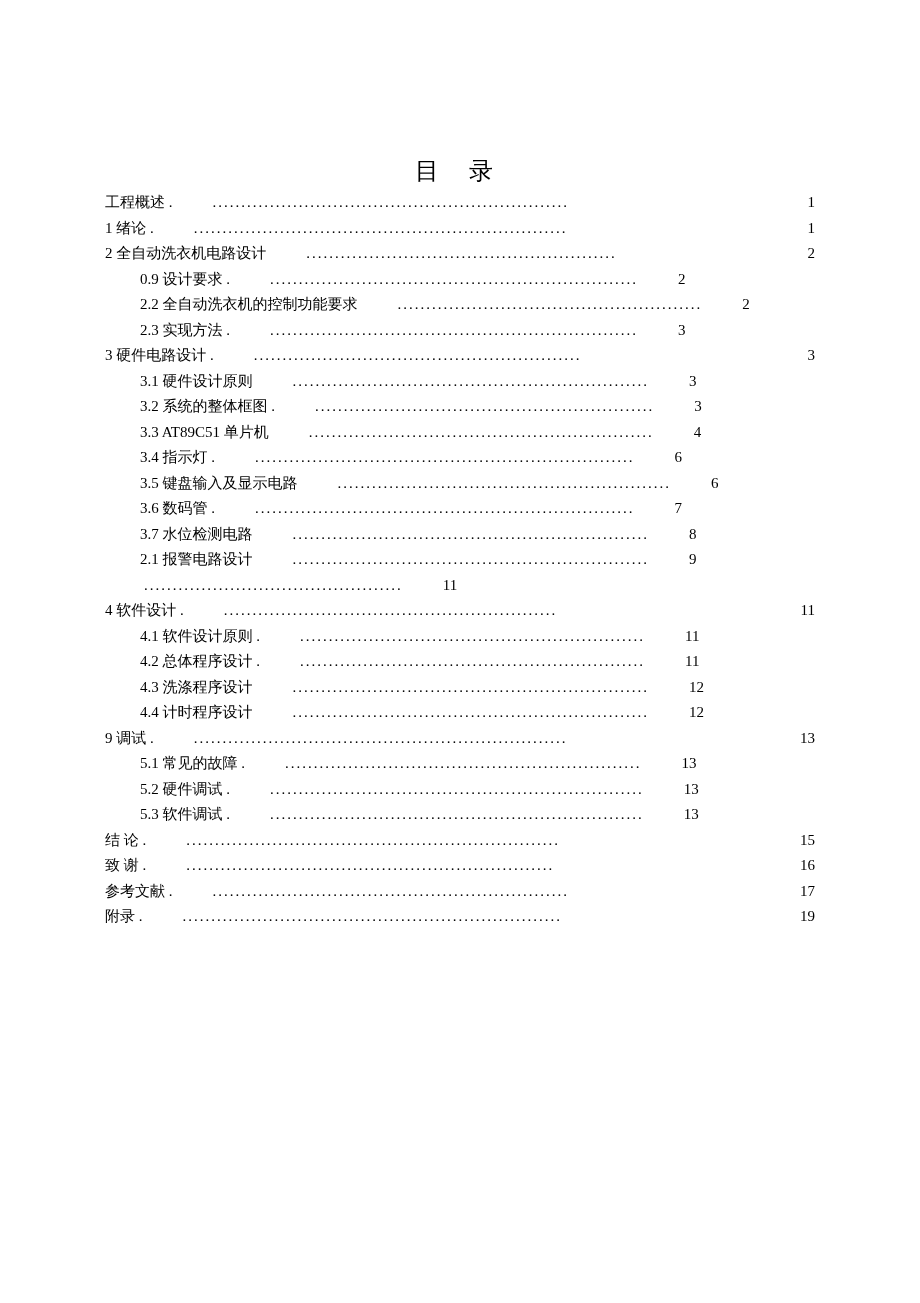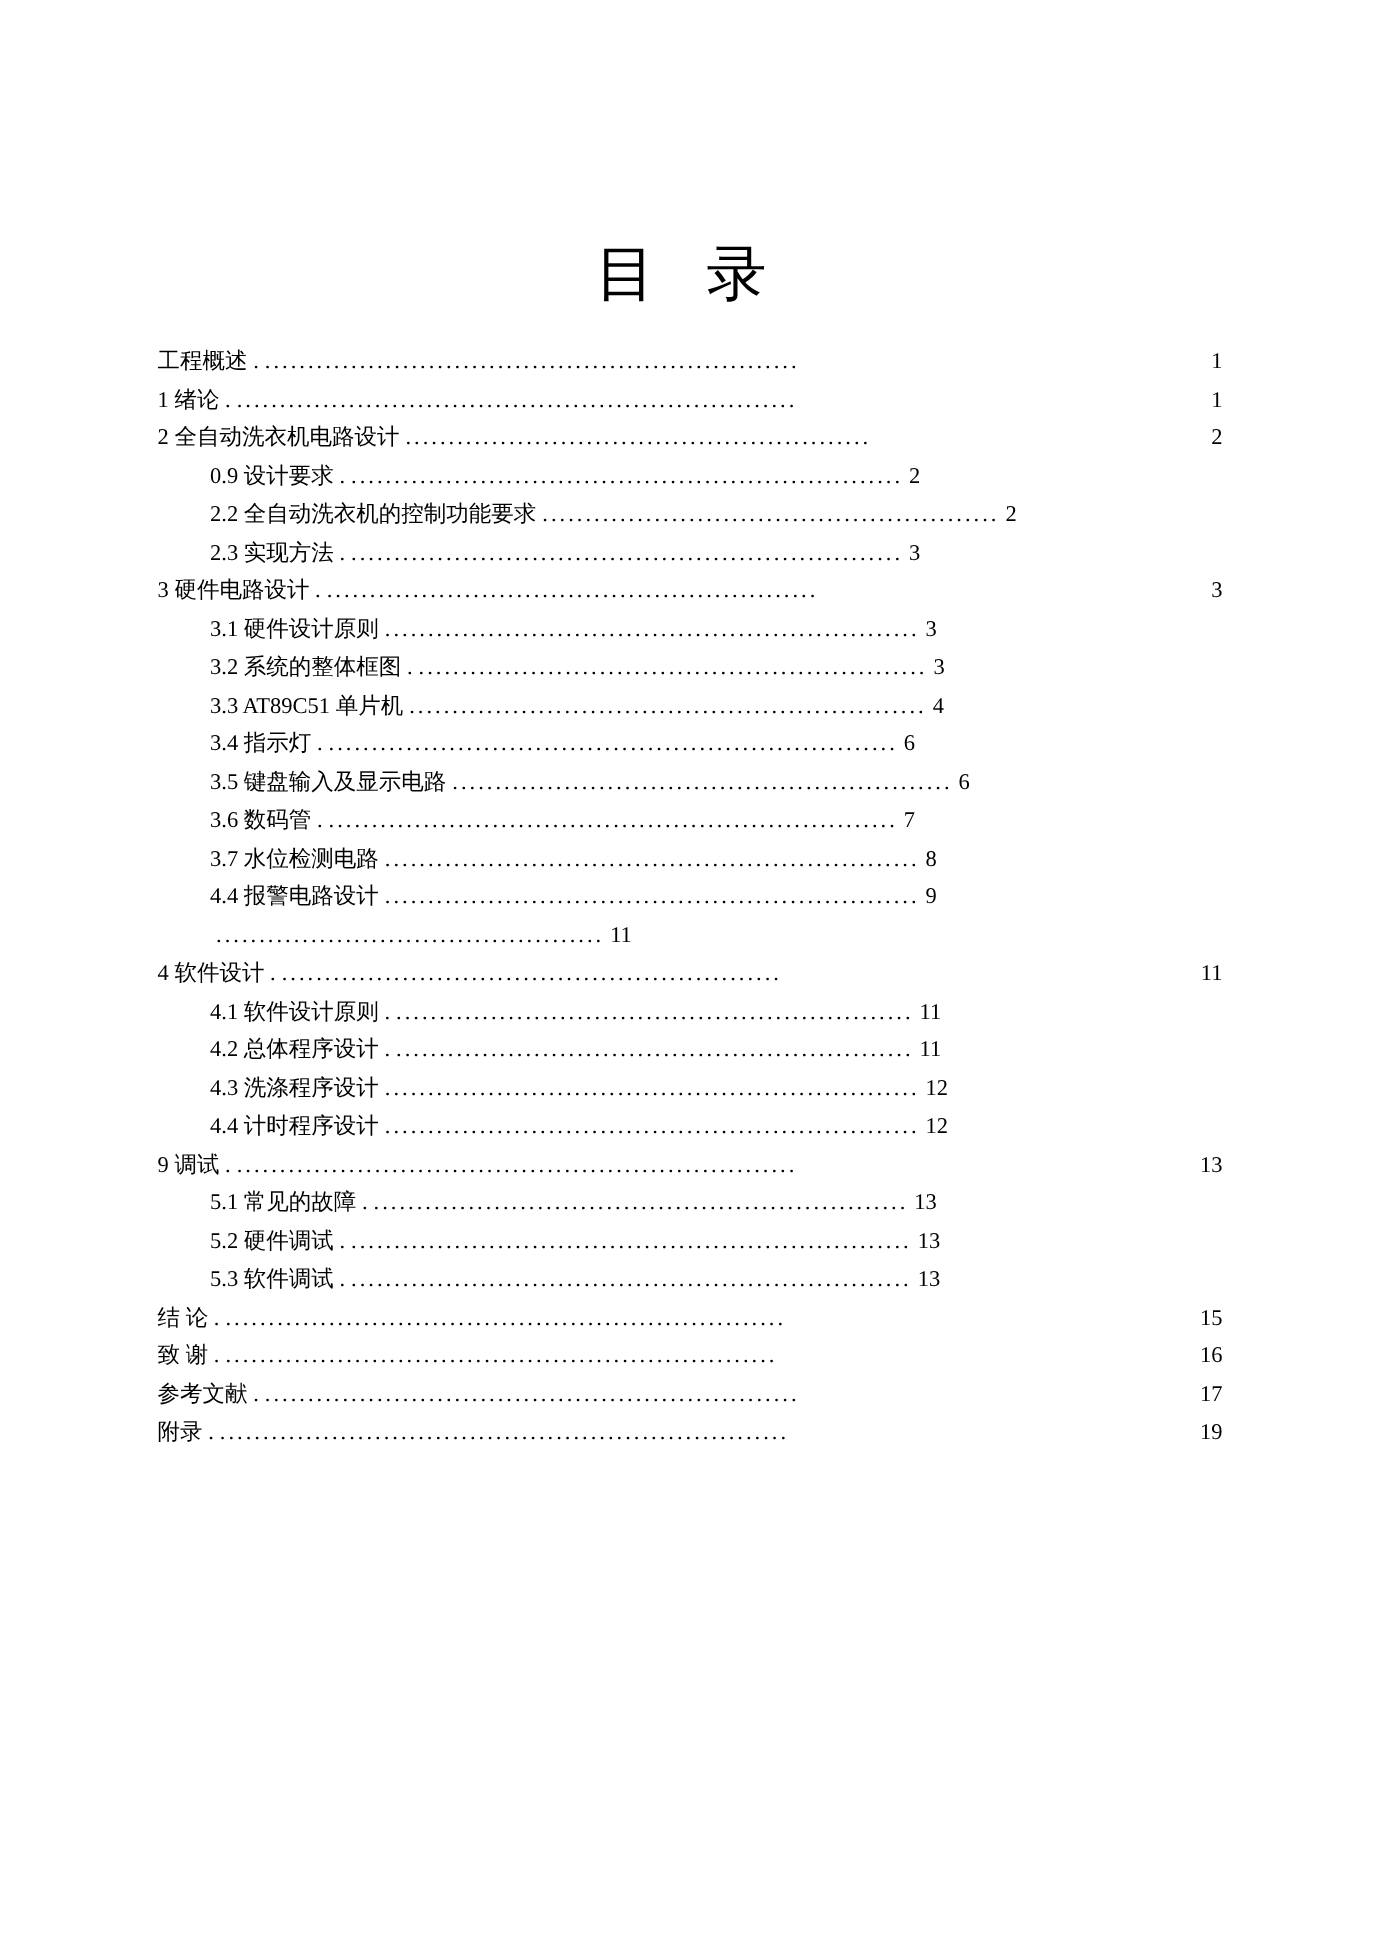--- a/index.html
+++ b/index.html
@@ -10,35 +10,36 @@
     body {
       width: 920px;
       height: 1303px;
       background: #ffffff;
       font-family: "SimSun", "宋体", serif;
       color: #000000;
       padding: 155px 105px 0 105px;
     }
     .title {
       text-align: center;
-      font-size: 40px;
+      font-size: 24px;
       font-family: "SimSun", "宋体", serif;
       letter-spacing: 12px;
-      margin-bottom: 20px;
+      margin-bottom: 4px;
       font-weight: normal;
     }
     .toc {
       font-size: 15px;
       line-height: 1.5;
     }
     .toc-row {
       display: flex;
       align-items: center;
       margin-bottom: 3px;
       white-space: nowrap;
+      gap: 36px;
     }
     .toc-row.level0 {
       margin-left: 0;
     }
     .toc-row.level1 {
       margin-left: 35px;
     }
     .toc-label {
       flex: 0 0 auto;
     }
@@ -144,21 +145,21 @@
       <span class="toc-page-inline"> 7</span>
       <span class="spacer"></span>
     </div>
     <div class="toc-row level1">
       <span class="toc-label">3.7 水位检测电路  </span>
       <span class="toc-dots">..............................................................</span>
       <span class="toc-page-inline"> 8</span>
       <span class="spacer"></span>
     </div>
     <div class="toc-row level1">
-      <span class="toc-label">4.4 报警电路设计  </span>
+      <span class="toc-label">2.1 报警电路设计  </span>
       <span class="toc-dots">..............................................................</span>
       <span class="toc-page-inline"> 9</span>
       <span class="spacer"></span>
     </div>
     <div class="toc-row level1">
       <span class="toc-dots">.............................................</span>
       <span class="toc-page-inline"> 11</span>
       <span class="spacer"></span>
     </div>
     <div class="toc-row level0">

